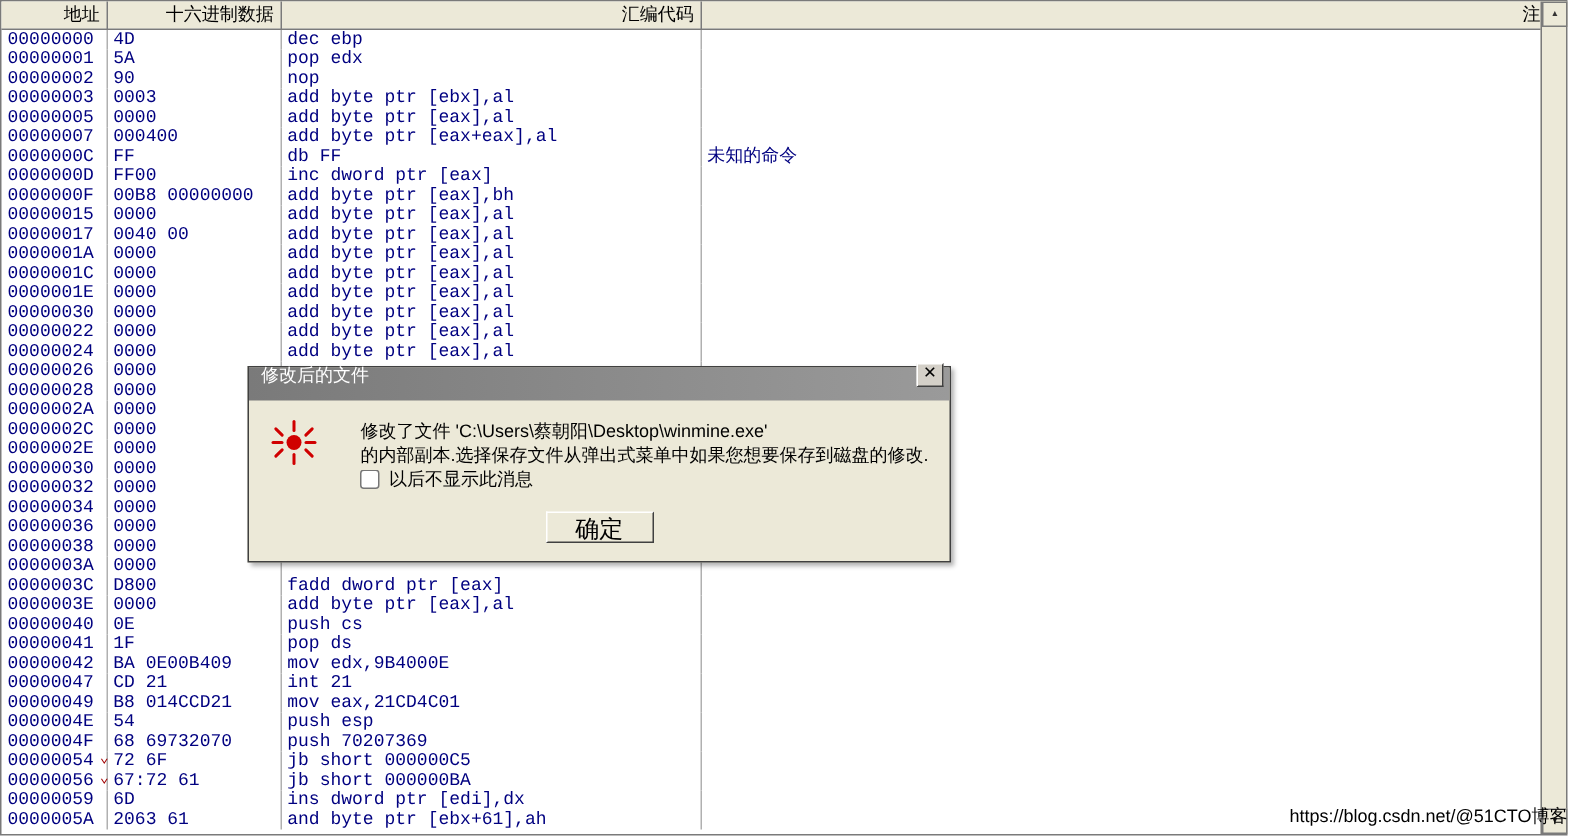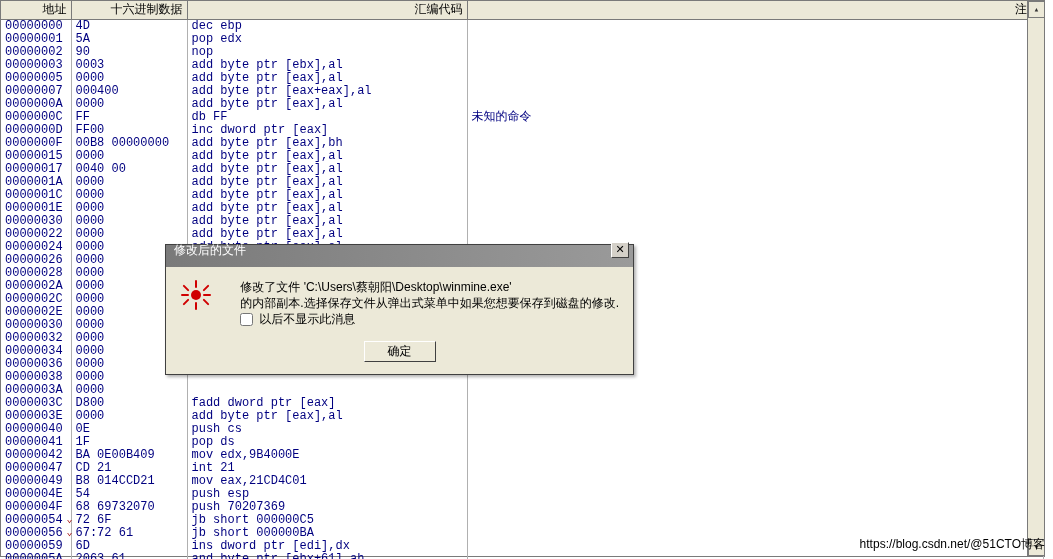--- a/index.html
+++ b/index.html
@@ -117,21 +117,21 @@
     text-align: center;
     padding-bottom: 12px;
   }
   .dlg-ok {
     width: 72px; height: 21px;
     background: #ece9d8;
     border: 1px solid #404040;
     border-top-color: #fff;
     border-left-color: #fff;
     font-family: "SimSun", sans-serif;
-    font-size: 12px;
+    font-size: 16px;
   }
   .watermark {
     position: absolute;
     right: 8px;
     bottom: 6px;
     color: #000000;
     font-size: 12px;
     font-family: Arial, sans-serif;
     pointer-events: none;
   }
@@ -183,26 +183,20 @@
         <tr>
           <td class="addr">00000005</td>
           <td class="hex">0000</td>
           <td class="asm">add byte ptr [eax],al</td>
           <td class="cmt"></td>
         </tr>
         <tr>
           <td class="addr">00000007</td>
           <td class="hex">000400</td>
           <td class="asm">add byte ptr [eax+eax],al</td>
-          <td class="cmt"></td>
-        </tr>
-        <tr>
-          <td class="addr">0000000A</td>
-          <td class="hex">0000</td>
-          <td class="asm">add byte ptr [eax],al</td>
           <td class="cmt"></td>
         </tr>
         <tr>
           <td class="addr">0000000C</td>
           <td class="hex">FF</td>
           <td class="asm">db FF</td>
           <td class="cmt">未知的命令</td>
         </tr>
         <tr>
           <td class="addr">0000000D</td>

